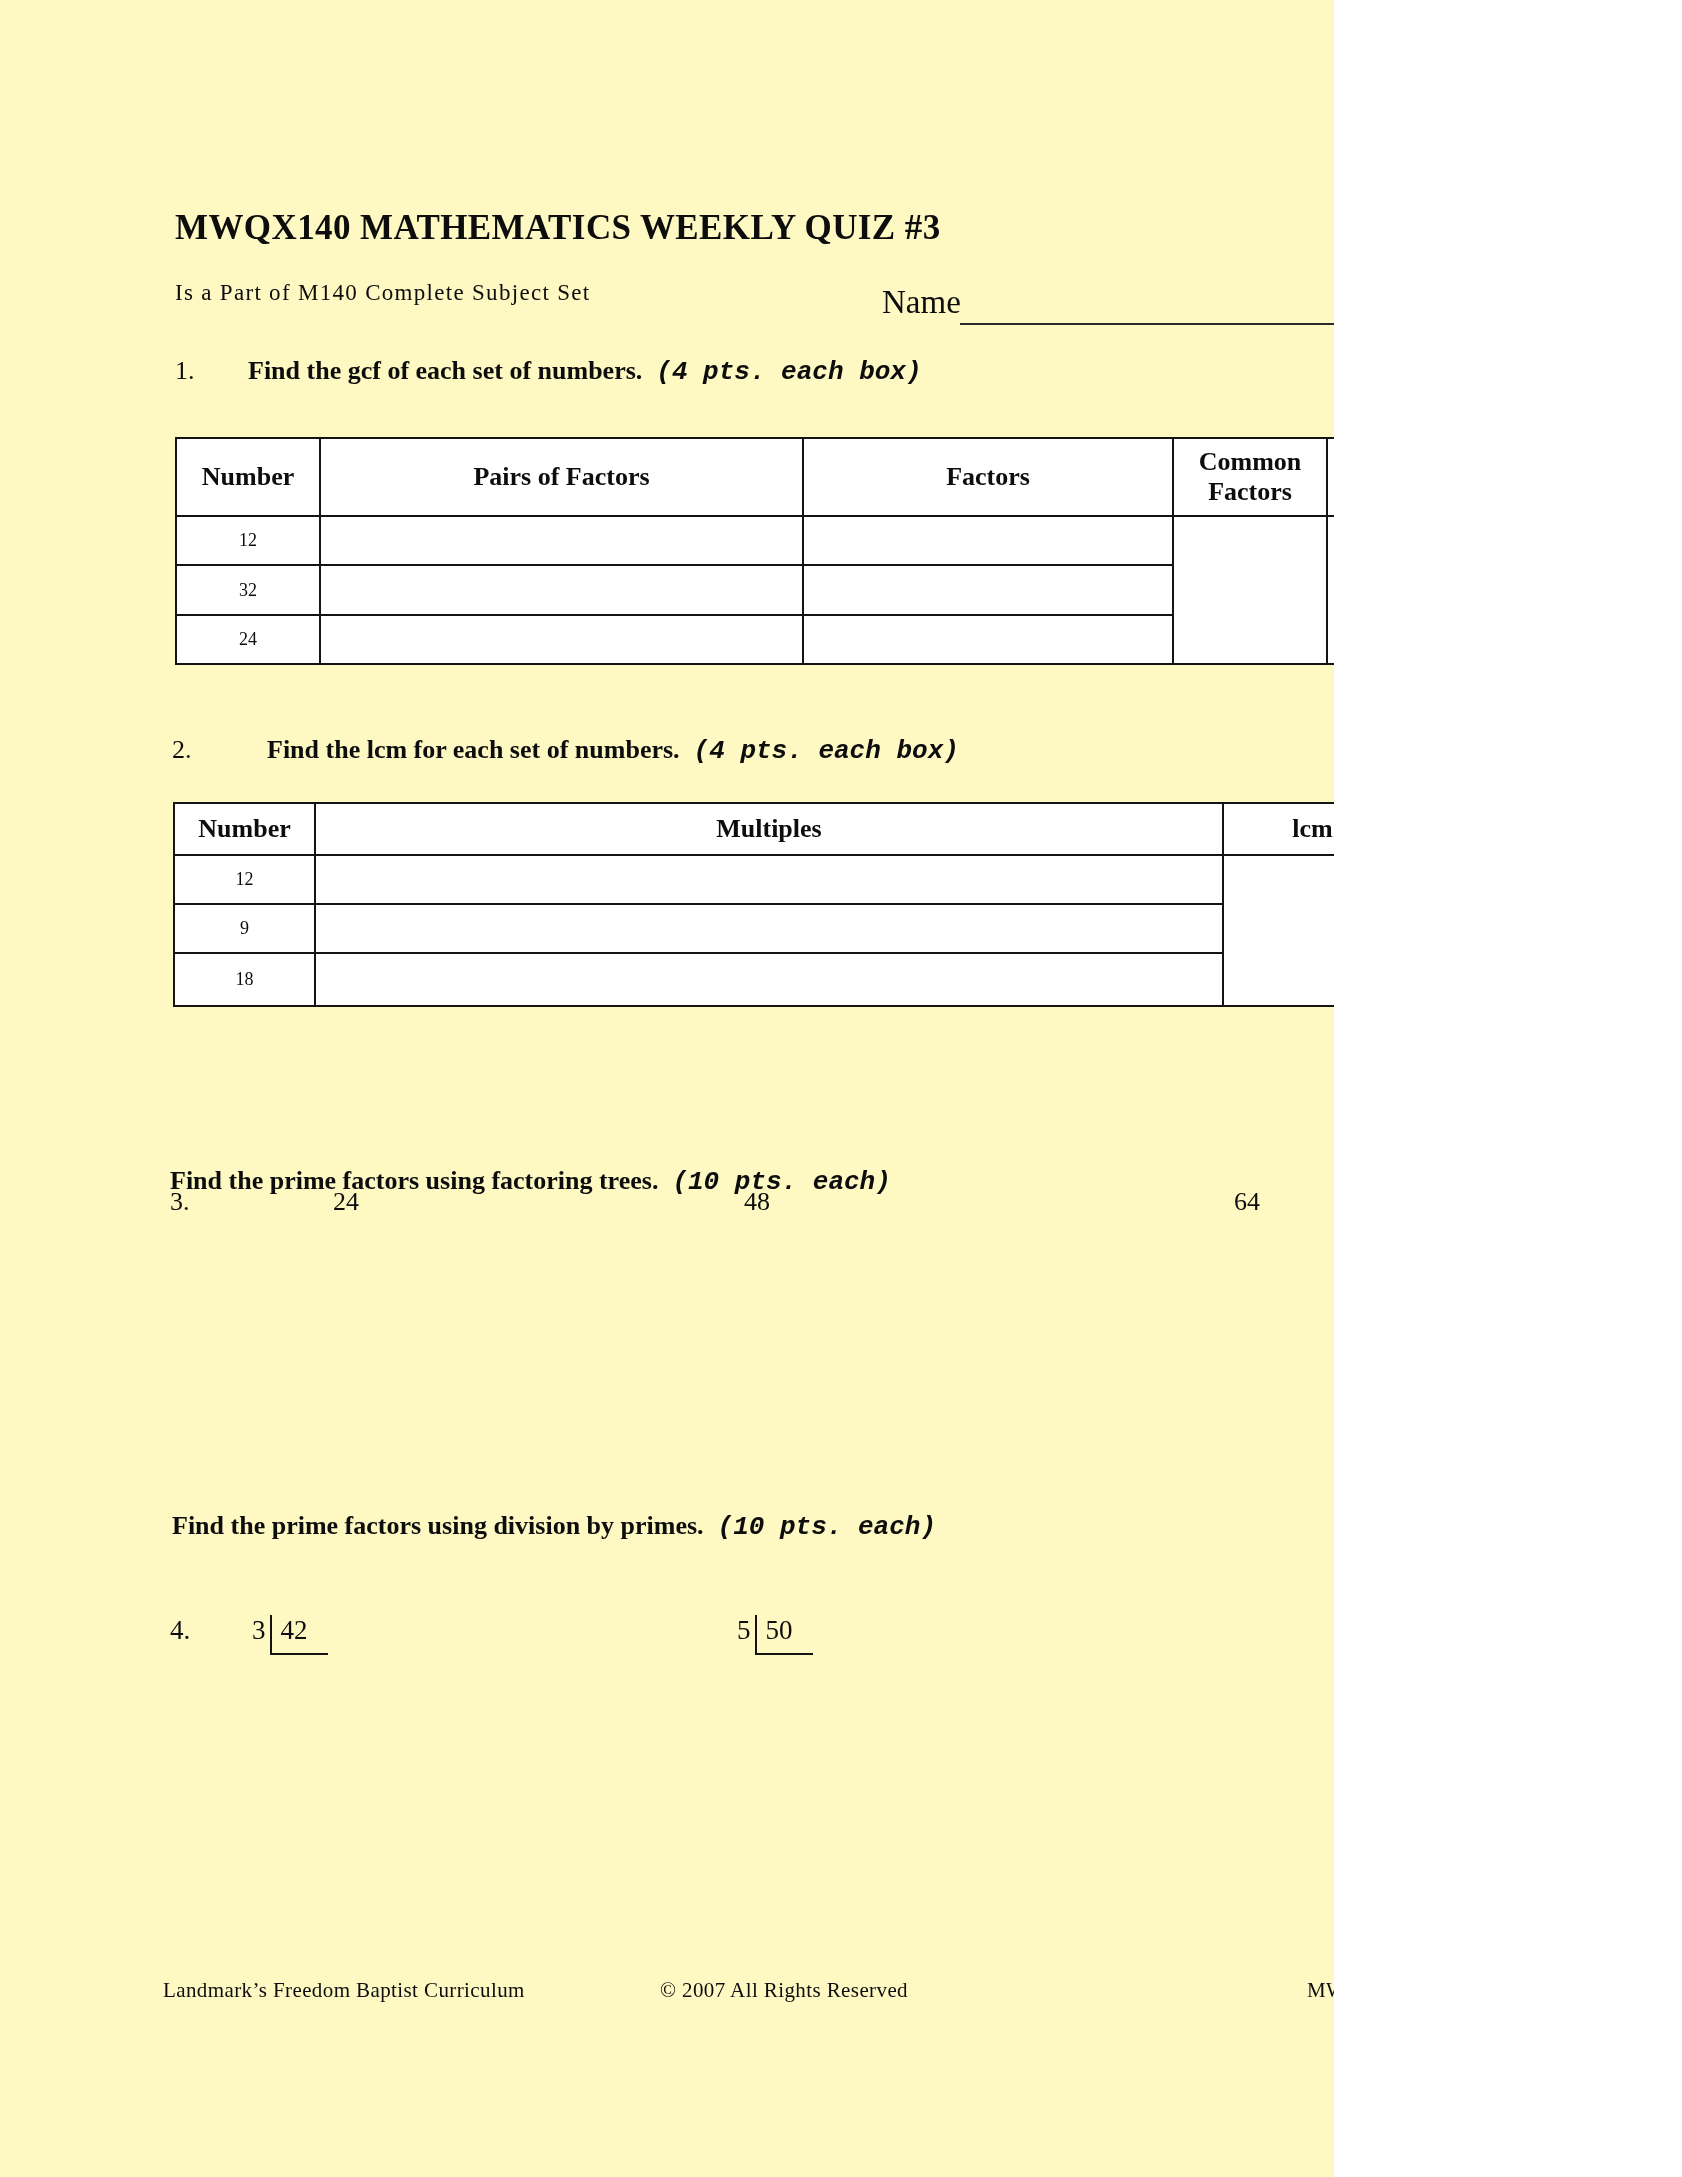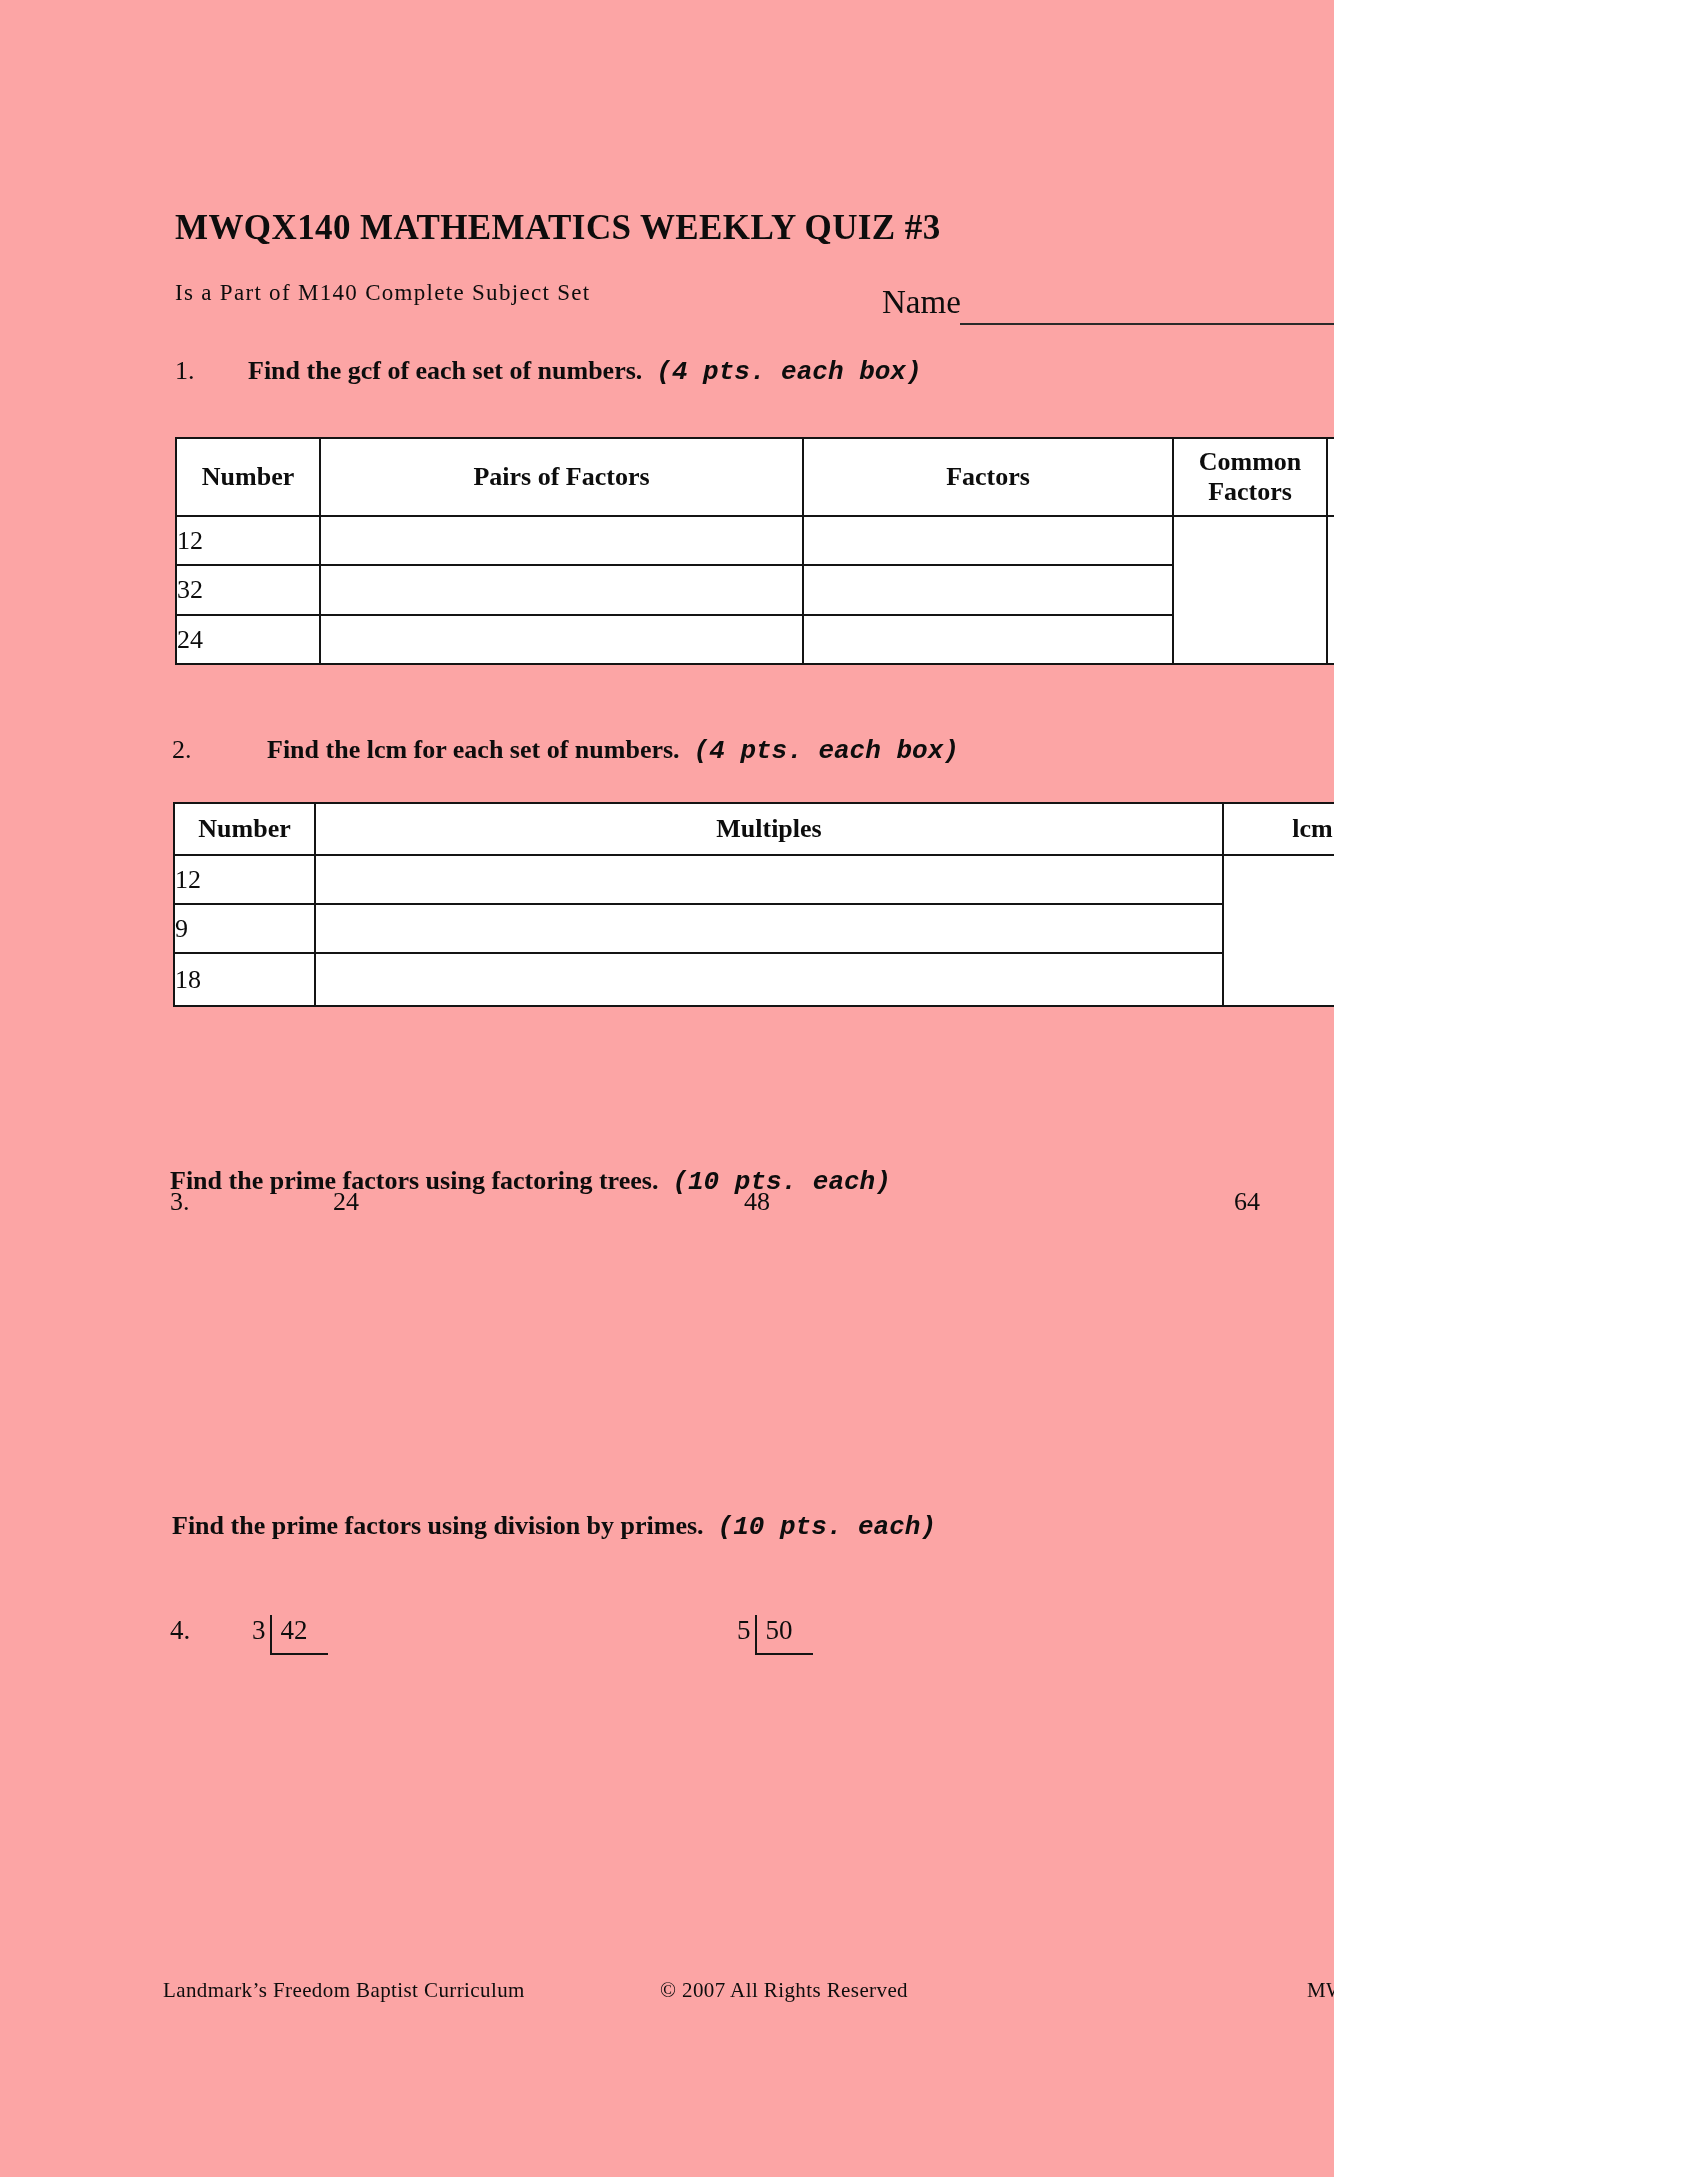--- a/index.html
+++ b/index.html
@@ -1,21 +1,21 @@
 <!DOCTYPE html>
 <html style="font-size:14px"><head>
 <meta charset="utf-8">
 <title>Document</title>
 <style>
   html, body { margin:0; padding:0; background:#ffffff; }
   .doc {
     position:relative;
     width:1334px;
     height:2177px;
-    background:#fca5a5;
+    background:#fef9c3;
     color:#0d0d0d;
     font-family:"Liberation Serif", serif;
     overflow:hidden;
   }
 
   
   .title {
     position:absolute; left:175px; top:208px;
     font-size:35px; font-weight:700; letter-spacing:0.4px;
     margin:0; white-space:nowrap;
@@ -64,21 +64,21 @@
   table.quiz th, table.quiz td {
     border:2.6px solid #141414;
     padding:0;
     overflow:hidden;
   }
   table.quiz th {
     font-size:26px; font-weight:700; text-align:center;
     vertical-align:middle; line-height:1.15;
   }
   td.numcell {
-    font-size:26px; vertical-align:middle;margin-left:28px;
+    font-size:18px; text-align:center; vertical-align:middle;margin-left:28px;
   }
 
   #gcf-table { left:175px; top:437px; width:1224px; }
   #gcf-table .r-head { height:78px; }
   #gcf-table .r1 { height:49px; }
   #gcf-table .r2 { height:50px; }
   #gcf-table .r3 { height:49px; }
 
   #lcm-table { left:173px; top:802px; width:1228px; }
   #lcm-table .r-head { height:52px; }

